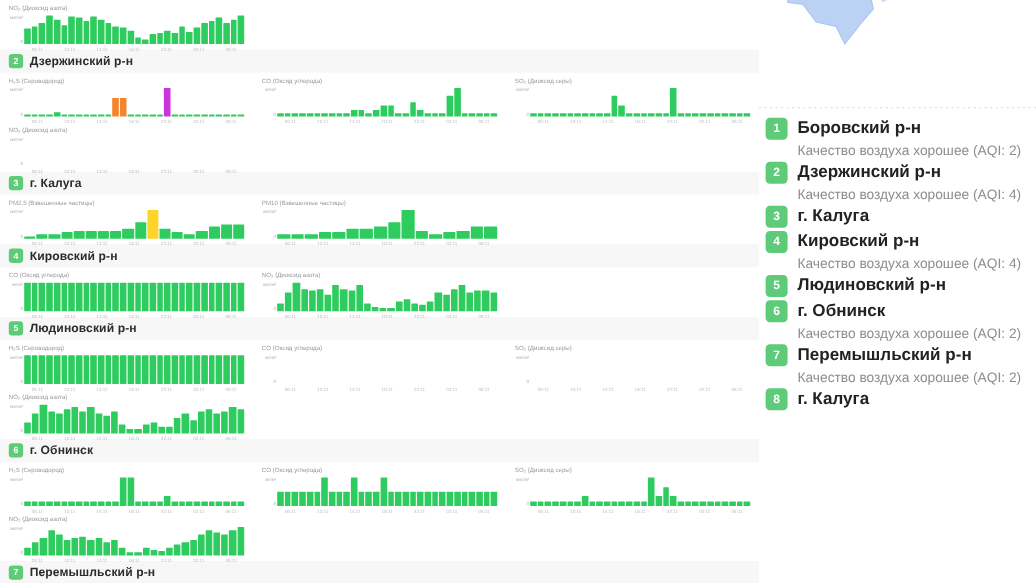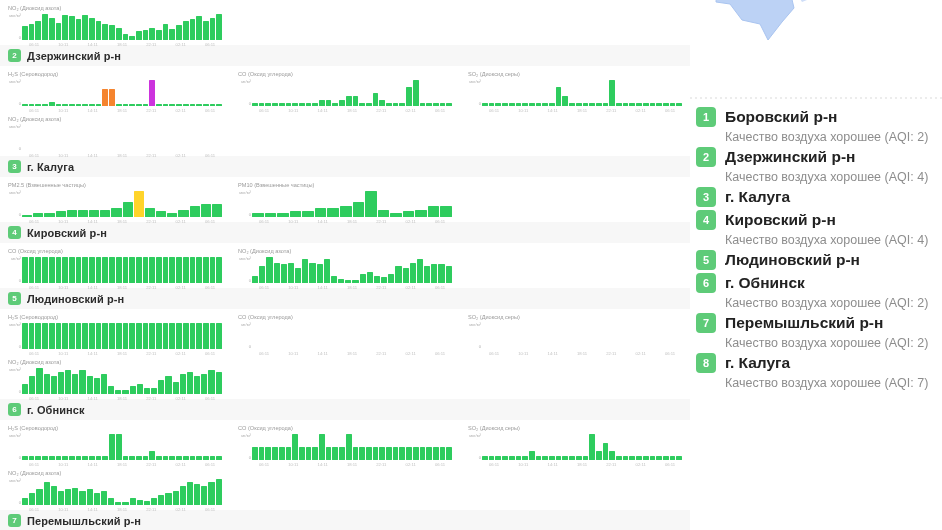--- a/index.html
+++ b/index.html
@@ -939,18 +939,17 @@
             <div class="sb-badge">7</div>
             <div class="sb-name">Перемышльский р-н</div>
           </div>
           <div class="sb-sub">Качество воздуха хорошее (AQI: 2)</div>
         </div>
         <div class="sb-item">
           <div class="sb-top">
             <div class="sb-badge">8</div>
             <div class="sb-name">г. Калуга</div>
           </div>
-          <div class="sb-sub">Качество воздуха хорошее (AQI: 7)</div>
         </div>
       </div>
   </div>
 
 </div>
 
 </body></html>

